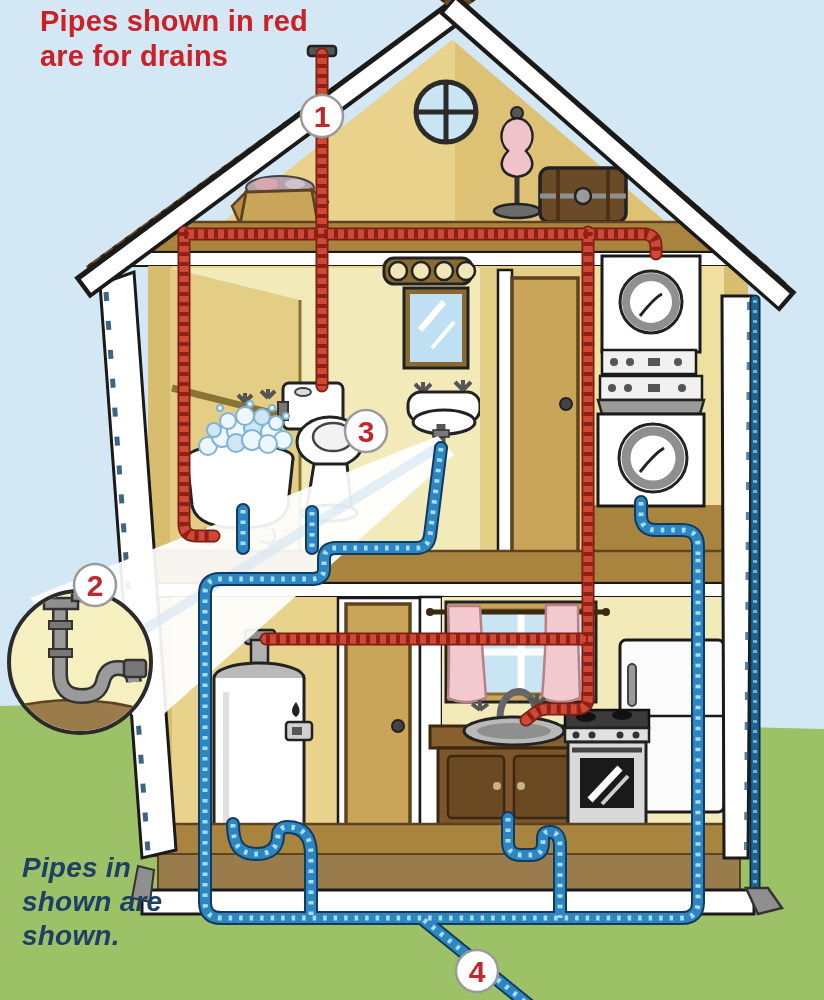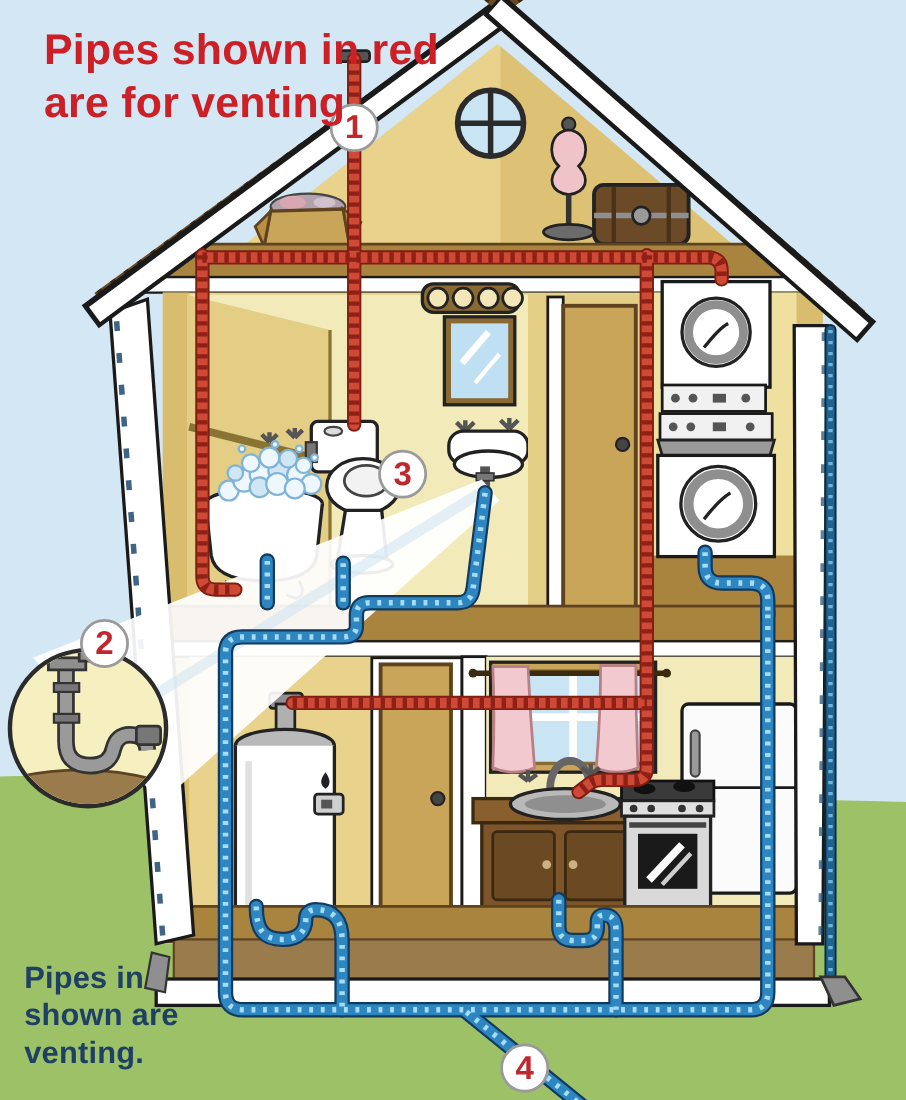--- a/index.html
+++ b/index.html
@@ -20,22 +20,22 @@
   .navy .pipe-mid    {stroke:#1f6391;stroke-width:7.5;stroke-linecap:round;}
   .navy .pipe-dash   {stroke:#6fb3d8;stroke-width:4;stroke-dasharray:3 7;}
   
   .callout circle{fill:#ffffff;stroke:#9a9a9a;stroke-width:2.5;}
   .callout text{
     fill:#c1272d;font-family:"Liberation Sans",sans-serif;font-weight:bold;
     font-size:30px;text-anchor:middle;dominant-baseline:central;
   }
   
   .note{position:absolute;font-weight:bold;line-height:1.22;letter-spacing:.2px;}
-  #vent-note{left:40px;top:22px;font-size:39px;color:#cc2026;}
-  #drain-note{left:22px;top:872px;font-size:28px;color:#1e3f66;}
+  #vent-note{left:40px;top:4px;font-size:29px;color:#cc2026;}
+  #drain-note{left:22px;top:851px;font-size:28px;color:#1e3f66;font-style:italic;}
 </style>
 </head>
 <body>
 
 <svg id="scene" width="824" height="1000" viewBox="0 0 824 1000">
   <defs>
 
     <path id="r1" d="M322,54 V386"></path>
     <path id="r2" d="M184,234 H646 q10,2 10,12 v8"></path>
     <path id="r3" d="M184,232 V524 q0,12 12,12 h18"></path>
@@ -371,19 +371,19 @@
       <text>3</text>
   </g>
   <g class="callout" transform="translate(477,971)">
     <circle r="21"></circle>
       <text>4</text>
   </g>
 </svg>
 
 <div class="note" id="vent-note">
   <div>Pipes shown in red</div>
-  <div>are for venting</div>
+  <div>are for drains</div>
 </div>
 <div class="note" id="drain-note">
   <div>Pipes in</div>
   <div>shown are</div>
-  <div>venting.</div>
+  <div>shown.</div>
 </div>
 
 </body></html>

